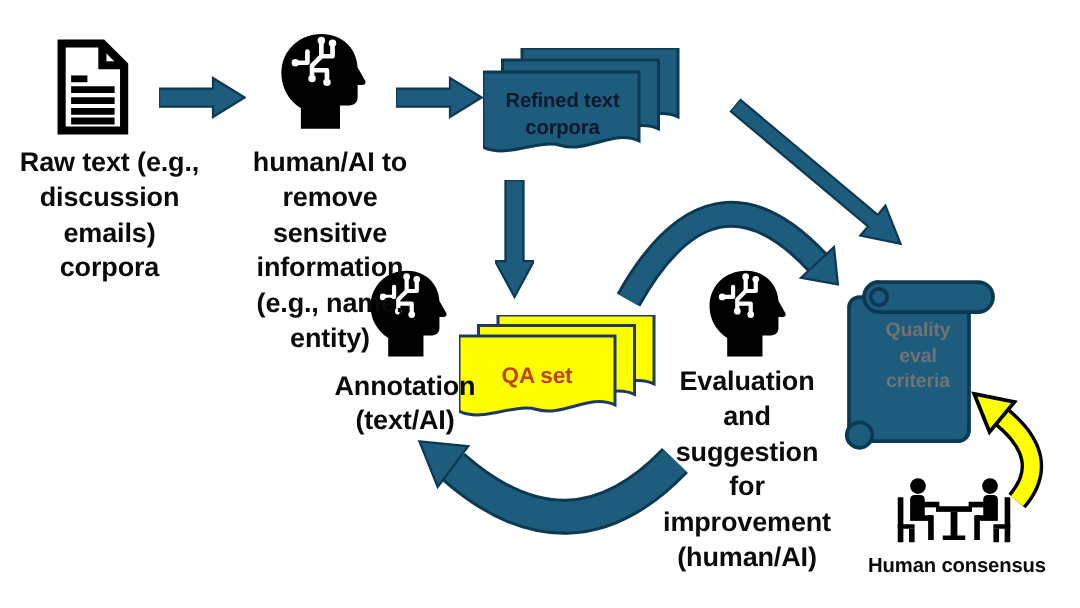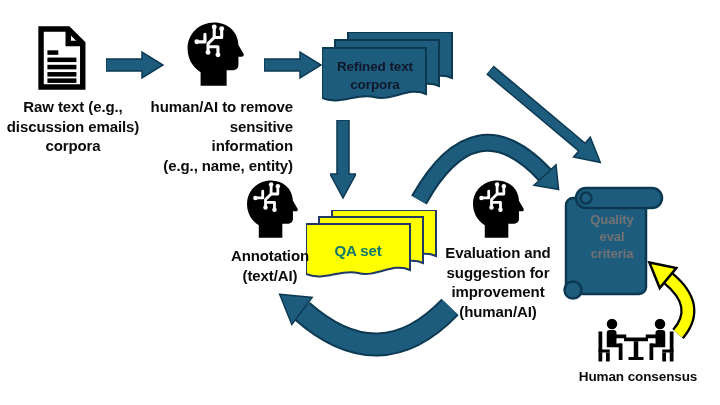--- a/index.html
+++ b/index.html
@@ -1,25 +1,25 @@
 <!DOCTYPE html>
 <html><head>
 <meta charset="utf-8">
 <style>
   html,body{margin:0;padding:0;background:#fff;}
   .stage{position:relative;width:720px;height:405px;background:#ffffff;overflow:hidden;
          font-family:"Liberation Sans",sans-serif;font-weight:bold;color:#0b0b0b;}
   .stage svg{position:absolute;display:block;}
   .label{position:absolute;white-space:pre-line;text-align:center;
-         font-size:15px;line-height:1.3;letter-spacing:-0.1px;}
-  .label.left{text-align:right;}
+         font-size:18px;line-height:1.3;letter-spacing:-0.1px;}
+  .label.left{text-align:center;}
   .lbl-raw{left:6px;top:97px;width:134px;}
   .lbl-remove{left:147px;top:97px;width:146px;}
   .lbl-refined{left:322px;top:58px;width:106px;color:#0f172a;font-size:13.5px;}
-  .lbl-qa{left:306px;top:241px;width:104px;color:#0f766e;font-size:15px;}
+  .lbl-qa{left:306px;top:241px;width:104px;color:#c2410c;font-size:15px;}
   .lbl-annot{left:214px;top:246px;width:112px;}
   .lbl-eval{left:442px;top:243px;width:112px;}
   .lbl-quality{left:578px;top:212px;width:68px;color:#737373;font-size:13px;}
   .lbl-consensus{left:574px;top:368px;width:128px;font-size:13.5px;}
   .diag-wrap{position:absolute;left:490px;top:55px;width:146px;height:30px;
              transform:rotate(40deg);transform-origin:0 50%;}
   .diag-wrap svg{position:static;}
 </style>
 </head>
 <body>

